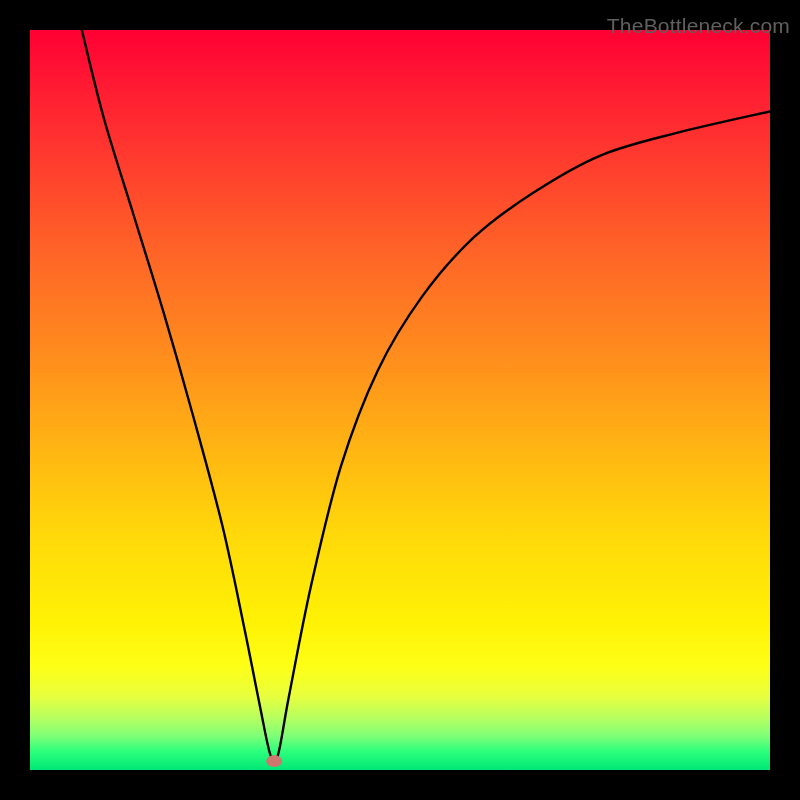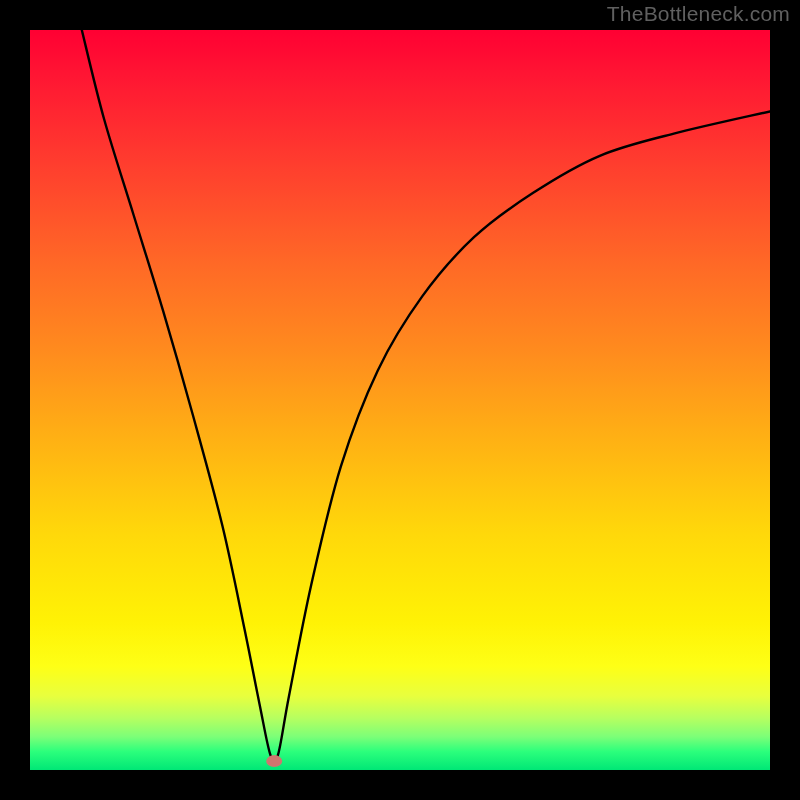--- a/index.html
+++ b/index.html
@@ -12,21 +12,21 @@
     font-family: Arial, Helvetica, sans-serif;
   }
   .frame {
     position: relative;
     width: 800px;
     height: 800px;
     background: #000;
   }
   .watermark {
     position: absolute;
-    top: 2px;
+    top: 14px;
     right: 10px;
     color: #606060;
     font-size: 21px;
     font-weight: 500;
     letter-spacing: 0.2px;
     z-index: 10;
   }
   .plot-area {
     position: absolute;
     left: 30px;

